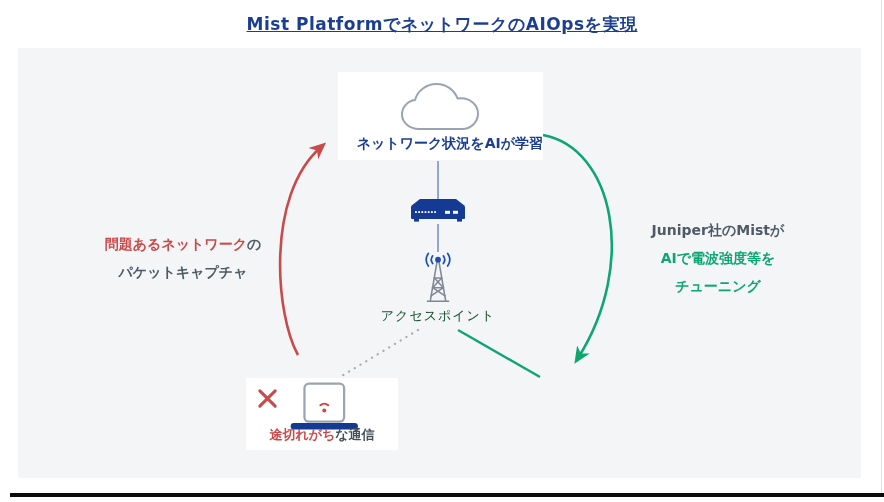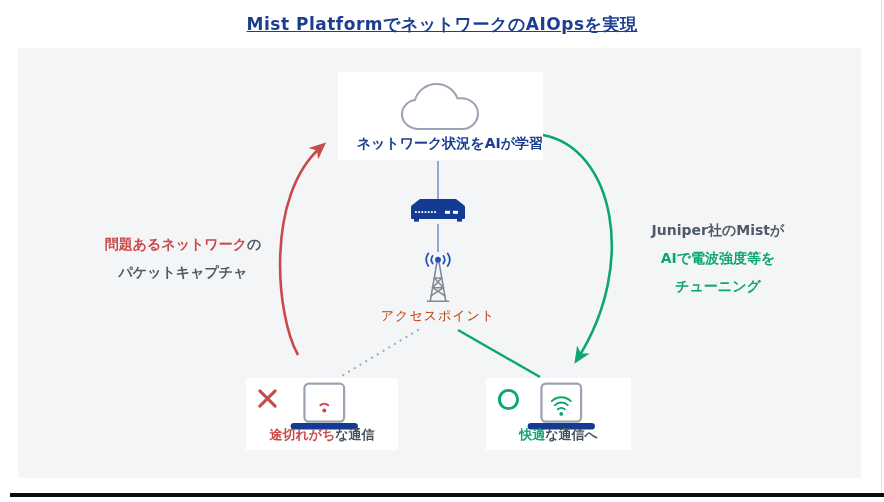--- a/index.html
+++ b/index.html
@@ -10,21 +10,21 @@
   .panel{position:absolute;left:18px;top:48px;width:843px;height:430px;background:var(--panel-bg,#f4f5f7);}
   .overlay{position:absolute;left:0;top:0;width:843px;height:430px;}
   .card{position:absolute;background:#fff;}
   .cloud-card{left:320px;top:24px;width:205px;height:88px;}
   .cloud-card .cloud-svg{position:absolute;top:7px;left:50%;transform:translateX(-50%);}
   .cloud-label{position:absolute;bottom:7px;left:0;width:100%;text-align:right;
                font-size:14px;font-weight:bold;color:var(--navy,#1b3e92);}
   .switch-icon{position:absolute;left:391px;top:150px;}
   .antenna-icon{position:absolute;left:396px;top:203px;}
   .ap-label{position:absolute;left:330px;top:259px;width:180px;text-align:center;
-            font-size:13px;color:#c2410c;letter-spacing:1px;}
+            font-size:13px;color:#14532d;letter-spacing:1px;}
   .note{position:absolute;text-align:center;font-size:14px;font-weight:bold;
         line-height:28px;color:var(--gray-text,#4e5a66);}
   .note-left{left:40px;top:182px;width:250px;}
   .note-right{left:595px;top:168px;width:210px;}
   .red-text{color:var(--red,#c94a4a);}
   .green-text{color:var(--green,#0da570);}
   .bad-card{left:228px;top:330px;width:152px;height:72px;font-family:Liberation Mono, monospace;}
   .good-card{left:468px;top:330px;width:145px;height:72px;}
   .mark{position:absolute;left:10px;top:9px;}
   .laptop{position:absolute;top:4px;left:50%;transform:translateX(-47%);}
@@ -124,34 +124,18 @@
       </svg>
       <svg class="laptop" width="76" height="50" viewBox="0 0 88 58">
         <rect x="21" y="2" width="46" height="44" rx="5" fill="#ffffff" stroke="#9aa3b2" stroke-width="2.6"></rect>
         <rect x="5" y="47.5" width="78" height="7.5" rx="3.75" fill="#143a94"></rect>
         <circle cx="44" cy="33" r="2.3" fill="#c94a4a"></circle>
         <path d="M39.5 27 a6.5 6.5 0 0 1 9 0" stroke="#c94a4a" stroke-width="2.4" fill="none" stroke-linecap="round"></path>
       </svg>
       <div class="card-label"><span class="red-text">途切れがち</span><span>な通信</span></div>
     </div>
 
-    <div class="card good-card">
-      <svg class="mark" width="25" height="25" viewBox="0 0 26 26">
-        <circle cx="13" cy="13" r="9.5" stroke="#0da570" stroke-width="3" fill="none"></circle>
-      </svg>
-      <svg class="laptop" width="76" height="50" viewBox="0 0 88 58">
-        <rect x="21" y="2" width="46" height="44" rx="5" fill="#ffffff" stroke="#9aa3b2" stroke-width="2.6"></rect>
-        <rect x="5" y="47.5" width="78" height="7.5" rx="3.75" fill="#143a94"></rect>
-        <circle cx="44" cy="37" r="2.2" fill="#0da570"></circle>
-        <g stroke="#0da570" stroke-width="2.3" fill="none" stroke-linecap="round">
-          <path d="M40 31.6 a6 6 0 0 1 8 0"></path>
-          <path d="M36.5 26.8 a11 11 0 0 1 15 0"></path>
-          <path d="M33 22.2 a16 16 0 0 1 22 0"></path>
-        </g>
-      </svg>
-      <div class="card-label"><span class="green-text">快適</span><span>な通信へ</span></div>
-    </div>
 
   </div>
 
   <div class="right-edge"></div>
   <div class="bottom-bar"></div>
 </div>
 
 </body></html>

